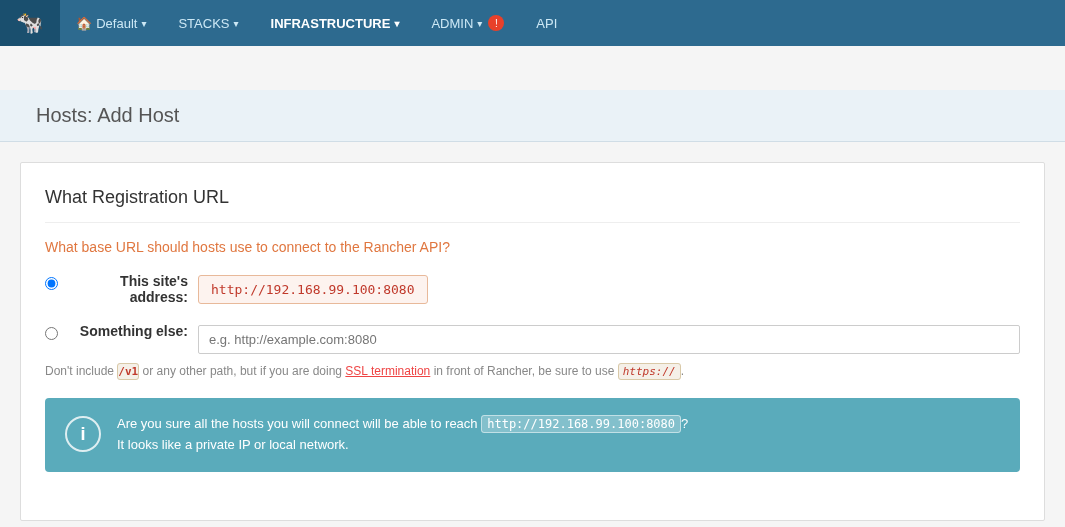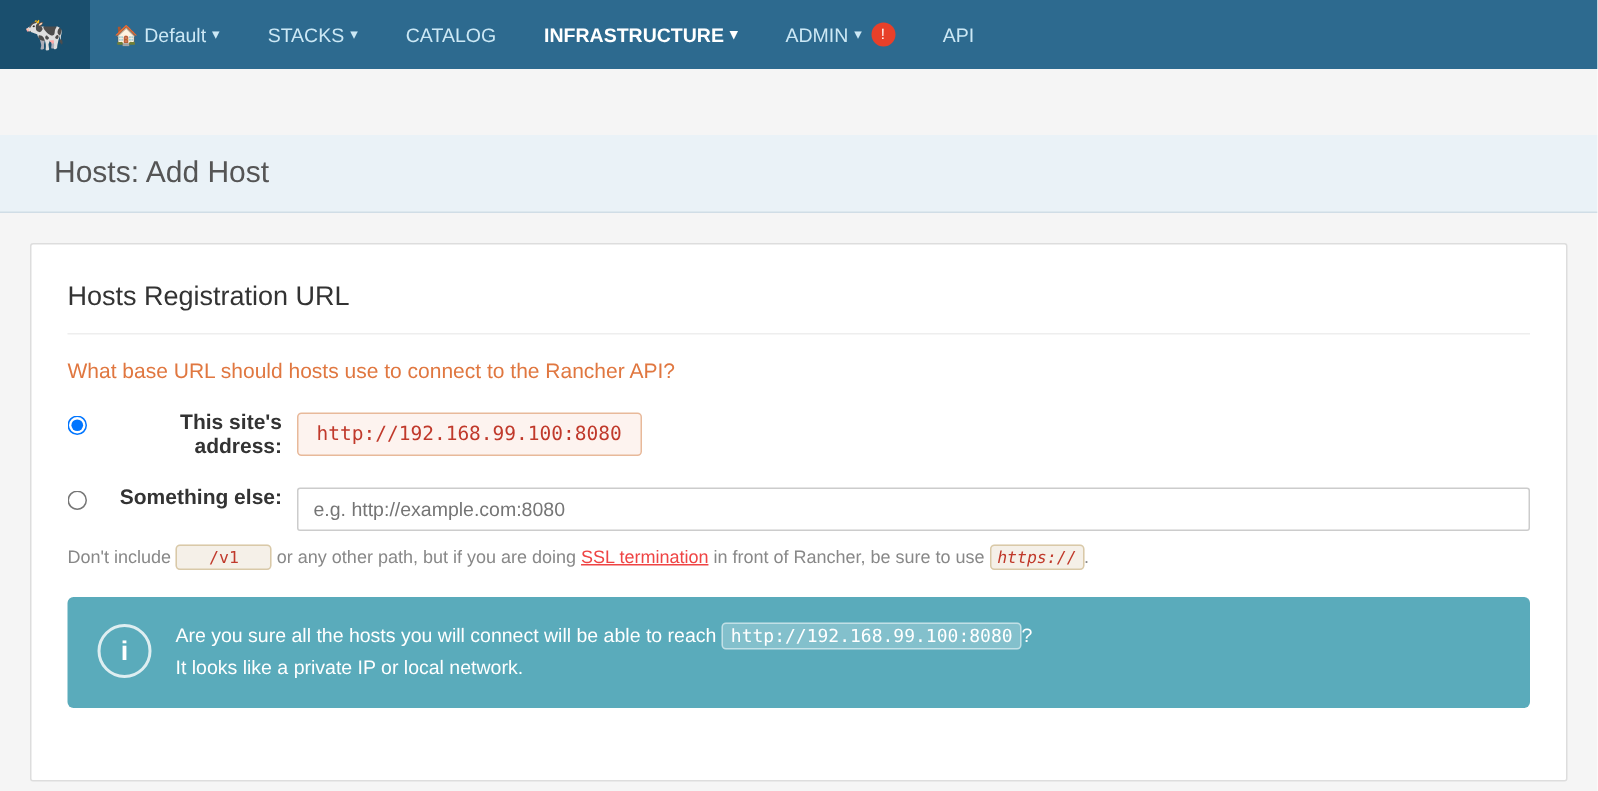--- a/index.html
+++ b/index.html
@@ -131,24 +131,25 @@
     .hint-text {
       font-size: 12px;
       color: #888;
       margin-bottom: 20px;
       margin-top: -8px;
     }
     .hint-text .code-inline {
       background: #f5f0e8;
       border: 1px solid #d9c9a8;
       border-radius: 3px;
-      padding: 1px 21px;
+      padding: 1px 0;
       font-family: monospace;
       font-size: 11px;
       color: #c0392b;
+      font-weight: bold;
     }
     .hint-text .link-text {
       color: #ef4444;
       text-decoration: underline;
       cursor: pointer;
     }
     .hint-text .https-inline {
       background: #f5f0e8;
       border: 1px solid #d9c9a8;
       border-radius: 3px;
@@ -241,23 +242,20 @@
   <div class="nav-items">
     <a class="nav-item">
       <span>🏠</span>
       <span>Default</span>
       <span class="chevron">▾</span>
     </a>
     <a class="nav-item">
       <span>STACKS</span>
       <span class="chevron">▾</span>
     </a>
-    <a class="nav-item">
-      <span>CATALOG</span>
-    </a>
     <a class="nav-item active">
       <span>INFRASTRUCTURE</span>
       <span class="chevron">▾</span>
     </a>
     <a class="nav-item">
       <span>ADMIN</span>
       <span class="chevron">▾</span>
       <span class="nav-badge">!</span>
     </a>
     <a class="nav-item">
@@ -268,21 +266,21 @@
 
 <div class="page-header">
   <h1>
     <span>Hosts:</span>
     <span> <span>Add Host</span></span>
   </h1>
 </div>
 
 <div class="main-content">
   <div class="card">
-    <div class="card-title">Hosts Registration URL</div>
+    <div class="card-title">What Registration URL</div>
 
     <p class="question-text">What base URL should hosts use to connect to the Rancher API?</p>
 
     <div class="radio-row">
       <input type="radio" name="url-option" checked="" style="margin-top: 4px; flex-shrink: 0;">
       <div class="radio-col-label">
         <span class="radio-label">This site's</span>
         <span class="radio-label">address:</span>
       </div>
       <div class="radio-col-value">

